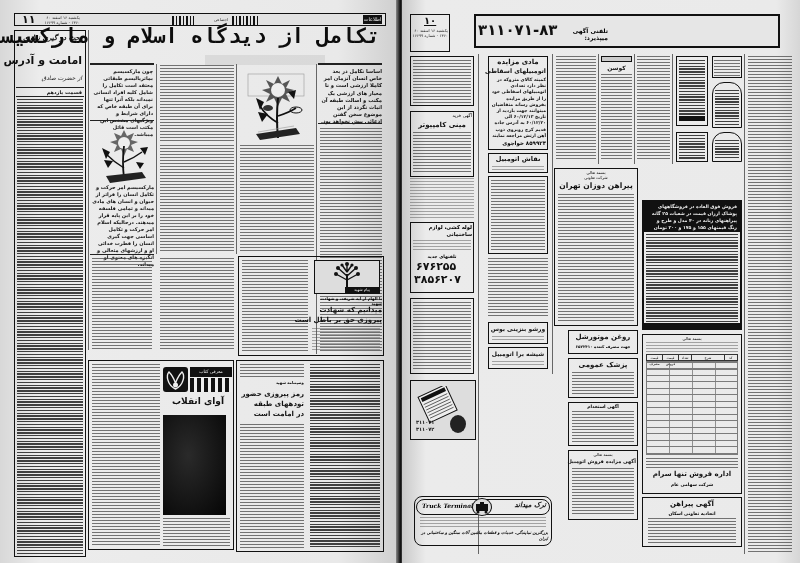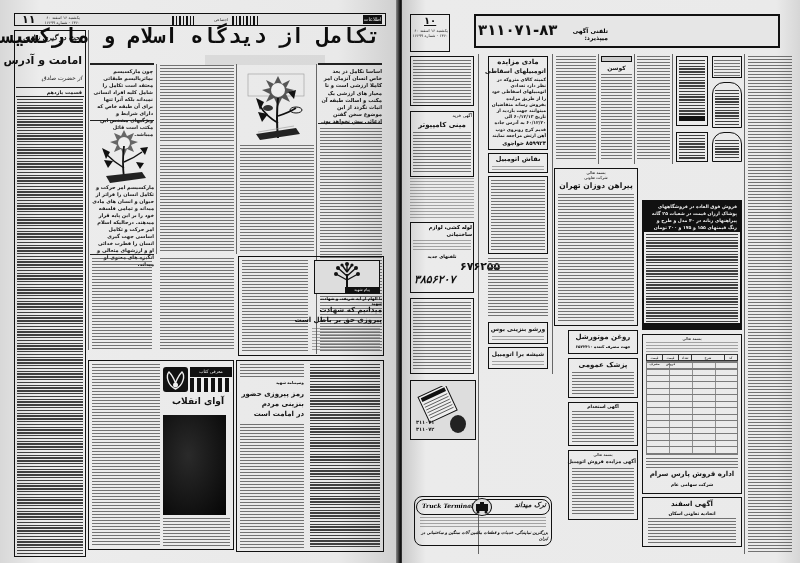--- a/index.html
+++ b/index.html
@@ -159,21 +159,21 @@
     </div>
     <div class="abs inverted" style="left:190px;top:367px;width:42px;height:10px;font-size:4.5px;line-height:10px;text-align:center;">معرفی کتاب</div>
     <div class="abs" style="left:190px;top:378px;width:42px;height:14px;background:repeating-linear-gradient(90deg,#111 0 4px,#eee 4px 7px);"></div>
     <div class="hl fa" style="left:164px;top:396px;width:68px;font-size:9px;text-align:center;">آوای انقلاب</div>
     <div class="photo-dark" style="left:163px;top:415px;width:63px;height:100px;"></div>
     <div class="text-lines" style="left:163px;top:518px;width:67px;height:28px;"></div>
 
     <div class="box" style="left:236px;top:360px;width:148px;height:192px;border-width:1px;"></div>
     <div class="abs fa" style="left:240px;top:380px;width:64px;font-size:3.8px;font-weight:bold;">وصیتنامه شهید</div>
     <div class="hl fa" style="left:240px;top:390px;width:64px;font-size:7px;">رمز پیروزی حضور</div>
-    <div class="hl fa" style="left:240px;top:400px;width:64px;font-size:7px;">بنزینی مردم</div>
+    <div class="hl fa" style="left:240px;top:400px;width:64px;font-size:7px;">تودههای طبقه</div>
     <div class="hl fa" style="left:240px;top:410px;width:64px;font-size:7px;">در امامت است</div>
     <div class="text-lines" style="left:240px;top:364px;width:64px;height:14px;"></div>
     <div class="text-lines" style="left:240px;top:424px;width:64px;height:124px;"></div>
     <div class="text-lines dense" style="left:310px;top:364px;width:70px;height:184px;"></div>
   </div>
 
   <div class="gutter"></div>
 
   <div class="page right">
 
@@ -198,22 +198,22 @@
     <div class="box" style="left:8px;top:56px;width:64px;height:50px;border-width:1px;"></div>
     <div class="text-lines" style="left:11px;top:60px;width:58px;height:44px;"></div>
     <div class="box" style="left:8px;top:111px;width:64px;height:66px;border-width:1px;"></div>
     <div class="abs fa" style="left:10px;top:113px;width:60px;font-size:4.5px;">آگهی خرید</div>
     <div class="hl fa" style="left:10px;top:121px;width:60px;font-size:7px;text-align:center;">مینی کامپیوتر</div>
     <div class="text-lines" style="left:11px;top:132px;width:58px;height:42px;"></div>
     <div class="box" style="left:8px;top:222px;width:64px;height:71px;border-width:1.2px;"></div>
     <div class="abs fa" style="left:10px;top:224px;width:60px;font-size:5.2px;font-weight:bold;line-height:7px;">لوله کشی، لوازم ساختمانی</div>
     <div class="text-lines light" style="left:11px;top:240px;width:58px;height:12px;"></div>
     <div class="abs fa" style="left:10px;top:254px;width:60px;font-size:4.5px;font-weight:bold;text-align:center;">تلفنهای جدید</div>
-    <div class="num-big" style="left:14px;top:260px;font-size:11px;margin-left:44px;">۶۷۶۲۵۵</div>
-    <div class="num-big" style="left:12px;top:273px;font-size:11px;font-style:italic;">۳۸۵۶۲۰۷</div>
+    <div class="num-big" style="left:14px;top:260px;font-size:11px;">۶۷۶۲۵۵</div>
+    <div class="num-big" style="left:12px;top:273px;font-size:11px;">۳۸۵۶۲۰۷</div>
     <div class="box" style="left:8px;top:298px;width:64px;height:76px;border-width:1px;"></div>
     <div class="text-lines" style="left:11px;top:302px;width:58px;height:68px;"></div>
     <div class="text-lines light" style="left:8px;top:178px;width:64px;height:40px;"></div>
 
     <div class="box" style="left:8px;top:380px;width:66px;height:60px;border-width:1px;background:#ddd;"></div>
     <div class="abs" style="left:12px;top:386px;width:56px;height:48px;">
       <svg width="56" height="48" viewBox="0 0 56 48">
         <g transform="rotate(-25 28 20)">
           <rect x="10" y="2" width="30" height="28" fill="#eee" stroke="#111"></rect>
           <rect x="12" y="4" width="26" height="4" fill="#111"></rect>
@@ -288,25 +288,25 @@
     <div class="text-lines light" style="left:244px;top:342px;width:92px;height:10px;"></div>
     <div class="abs" style="left:244px;top:354px;width:92px;height:7px;display:flex;flex-direction:row-reverse;border:1px solid #333;">
       <div style="flex:1;font-size:3.4px;text-align:center;line-height:6px;">کد</div>
       <div style="flex:2.5;font-size:3.4px;text-align:center;line-height:6px;border-right:1px solid #333;">شرح</div>
       <div style="flex:1;font-size:3.4px;text-align:center;line-height:6px;border-right:1px solid #333;">تعداد</div>
       <div style="flex:1.2;font-size:3.4px;text-align:center;line-height:6px;border-right:1px solid #333;">قیمت فروش</div>
       <div style="flex:1.2;font-size:3.4px;text-align:center;line-height:6px;border-right:1px solid #333;">قیمت مصرف</div>
     </div>
     <div class="table-grid" style="left:244px;top:361px;width:92px;height:94px;border:1px solid #333;"></div>
     <div class="text-lines" style="left:244px;top:458px;width:92px;height:10px;"></div>
-    <div class="hl fa" style="left:244px;top:470px;width:92px;font-size:7px;text-align:center;">اداره فروش پارس سرام</div>
+    <div class="hl fa" style="left:244px;top:470px;width:92px;font-size:7px;text-align:center;">اداره فروش تنها سرام</div>
     <div class="abs fa" style="left:244px;top:482px;width:92px;font-size:4.5px;font-weight:bold;text-align:center;">شرکت سهامی عام</div>
 
     <div class="box" style="left:240px;top:497px;width:100px;height:50px;border-width:1.2px;"></div>
-    <div class="hl fa" style="left:244px;top:500px;width:92px;font-size:7px;text-align:center;">آگهی اسفند</div>
+    <div class="hl fa" style="left:244px;top:500px;width:92px;font-size:7px;text-align:center;">آگهی پیراهن</div>
     <div class="abs fa" style="left:244px;top:511px;width:92px;font-size:4.5px;font-weight:bold;text-align:center;">اتحادیه تعاونی اسکان</div>
     <div class="text-lines" style="left:246px;top:518px;width:88px;height:26px;"></div>
 
     <div class="box" style="left:166px;top:330px;width:70px;height:24px;border-width:1px;"></div>
     <div class="hl fa" style="left:168px;top:333px;width:66px;font-size:7px;text-align:center;">روغن موتورشل</div>
     <div class="abs fa" style="left:168px;top:344px;width:66px;font-size:4px;font-weight:bold;text-align:center;">جهت مصرف کننده ۶۵۲۲۴۱۰</div>
     <div class="box" style="left:166px;top:358px;width:70px;height:40px;border-width:1px;"></div>
     <div class="hl fa" style="left:168px;top:361px;width:66px;font-size:7px;text-align:center;">پزشک عمومی</div>
     <div class="text-lines" style="left:170px;top:372px;width:62px;height:22px;"></div>
     <div class="box" style="left:166px;top:402px;width:70px;height:44px;border-width:1px;"></div>

